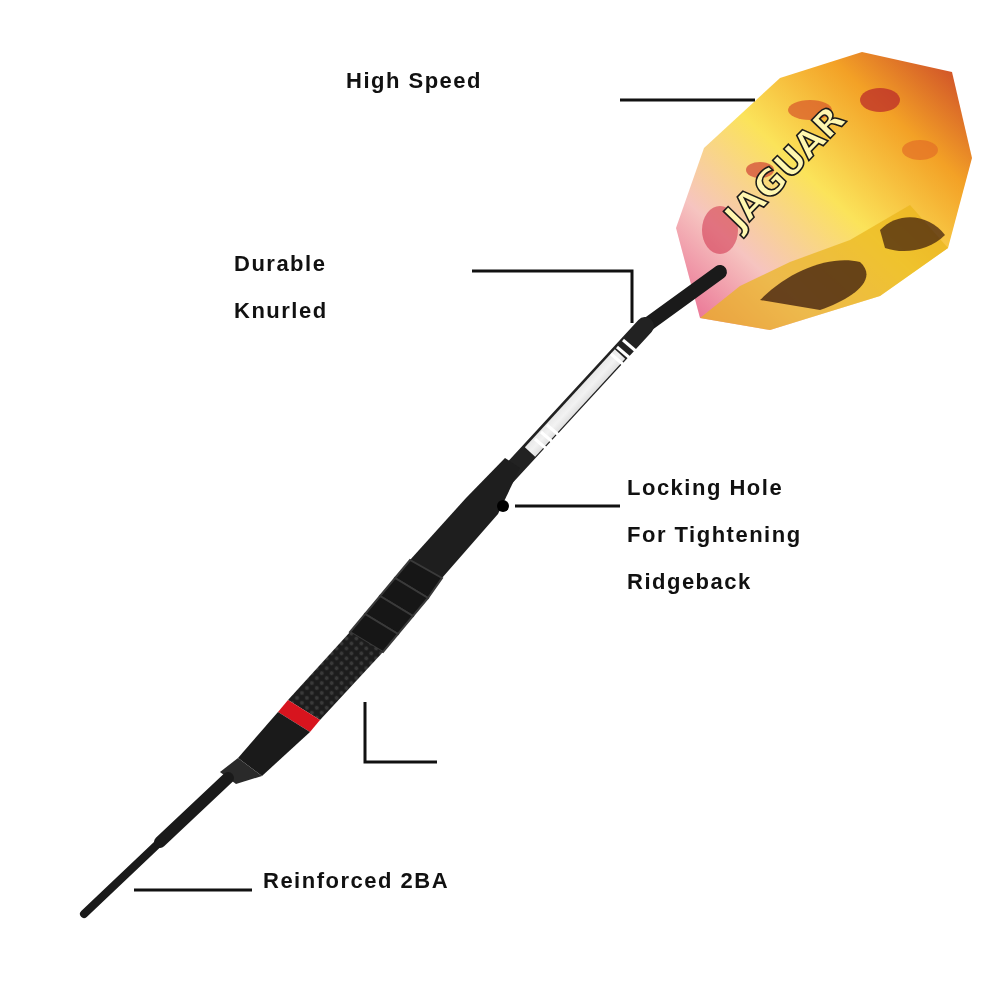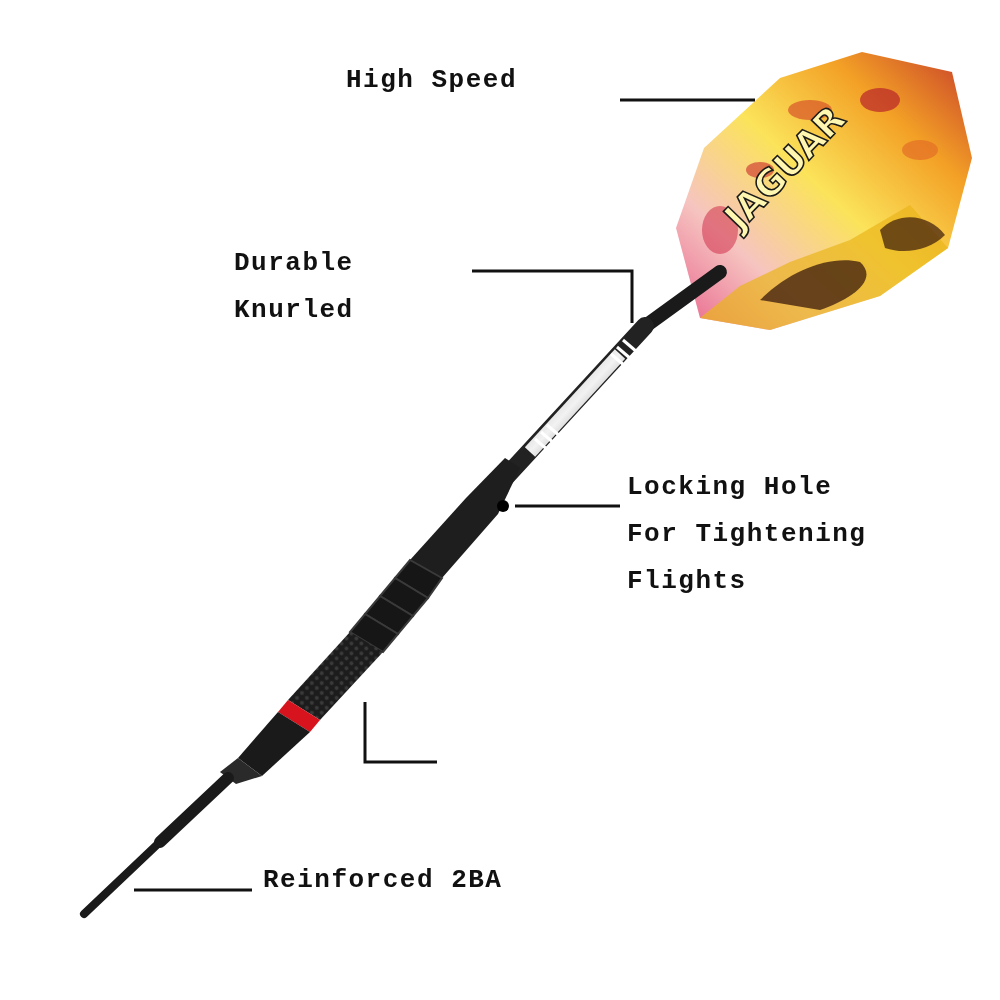--- a/index.html
+++ b/index.html
@@ -1,21 +1,21 @@
 <!DOCTYPE html>
 <html><head>
 <meta charset="utf-8">
 <style>
   html, body { margin: 0; padding: 0; background: #ffffff; }
   .canvas { position: relative; width: 1000px; height: 1000px; background: #ffffff; overflow: hidden; }
   .label {
     position: absolute;
-    font-family: Liberation Mono, monospace;
+    font-family: Liberation Sans, sans-serif;
     font-weight: bold;
-    font-size: 26px;
+    font-size: 22px;
     line-height: 47px;
     letter-spacing: 1.5px;
     color: #111111;
     white-space: nowrap;
   }
   .label span { display: block; }
   svg.art { position: absolute; left: 0; top: 0; }
 </style>
 </head>
 <body>
@@ -103,20 +103,20 @@
   </div>
 
   <div class="label" style="left:234px; top:196px;margin-top:44px;">
     <span>Durable</span>
     <span>Knurled</span>
   </div>
 
   <div class="label" style="left:627px; top:464px;">
     <span>Locking Hole</span>
     <span>For Tightening</span>
-    <span>Flights</span>
+    <span>Ridgeback</span>
   </div>
 
 
   <div class="label" style="left:263px; top:857px;">
     <span>Reinforced 2BA</span>
   </div>
 </div>
 
 </body></html>

